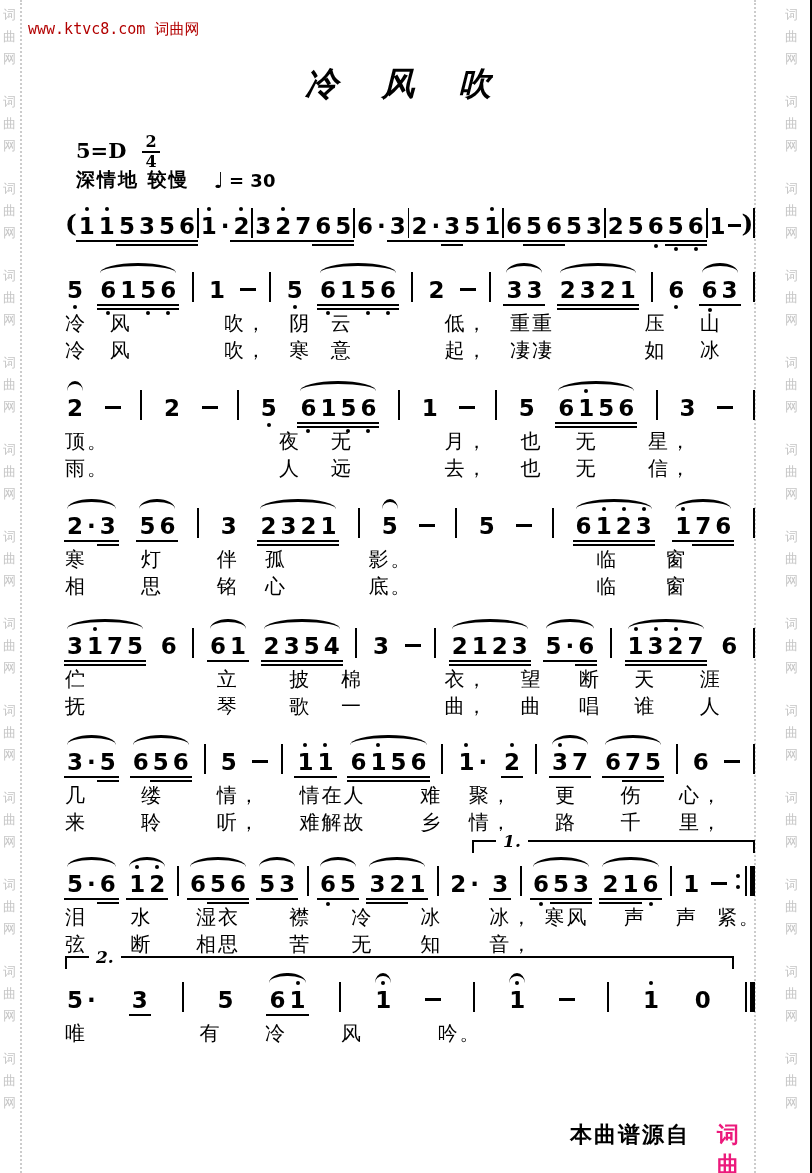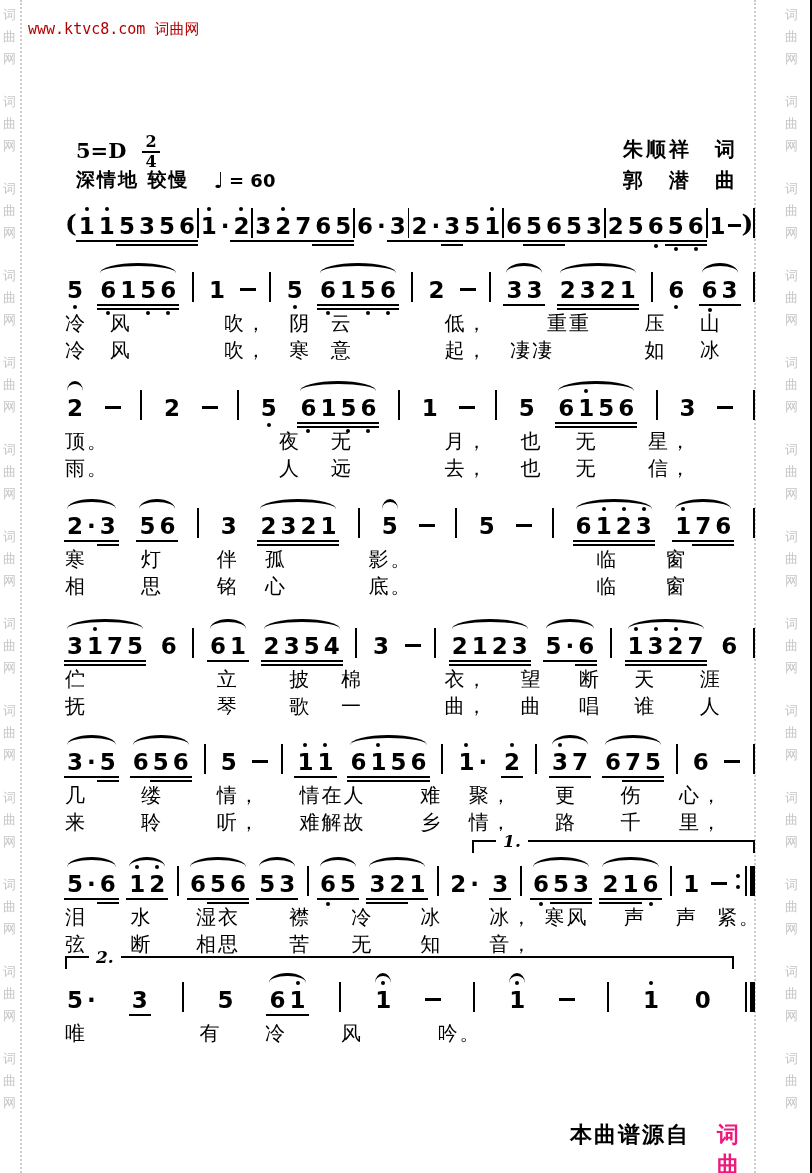--- a/index.html
+++ b/index.html
@@ -175,41 +175,38 @@
       <span class="wmgap"></span>
       <span>词</span>
       <span>曲</span>
       <span>网</span>
       <span class="wmgap"></span>
     </div>
   <div class="edge"></div>
 
   <a class="site-link" href="#">www.ktvc8.com 词曲网</a>
 
+  <div class="title">冷 风 吹</div>
 
   <div class="keyrow">
     <span class="keysig">5=D</span>
     <span class="meter">
       <span class="mt">2</span>
       <span class="mb">4</span>
     </span>
   </div>
 
   <div class="exprrow">
     <span class="expr">深情地 较慢</span>
     <span class="tempo">
       <span class="ng">♩</span>
-      <span class="tv">= 60</span>
+      <span class="tv">= 30</span>
     </span>
   </div>
 
-  <div class="credits">
-    <div>朱顺祥　词</div>
-    <div>郭　潜　曲</div>
-  </div>
 
   <div class="score" id="score">
       <div class="line" style="top: 208px;">
         <div class="mrow">
           <span class="sym">(</span>
           <span class="grp">
             <span class="nc">
               <b class="dg">1</b>
               <i class="ul u1"></i>
               <i class="da"></i>
@@ -540,21 +537,21 @@
           </span>
           <span class="bline" style="width: 2px;"></span>
         </div>
         <div class="lrow" style="top: 38px;">
           <span class="syl" style="left: 0%;">冷</span>
           <span class="syl" style="left: 6.5%;">风</span>
           <span class="syl" style="left: 23%;">吹，</span>
           <span class="syl" style="left: 32.5%;">阴</span>
           <span class="syl" style="left: 38.5%;">云</span>
           <span class="syl" style="left: 55%;">低，</span>
-          <span class="syl" style="left: 64.5%; margin-left: 37px;">重重</span>
+          <span class="syl" style="left: 64.5%;">重重</span>
           <span class="syl" style="left: 84%;">压</span>
           <span class="syl" style="left: 92%;">山</span>
         </div>
         <div class="lrow" style="top: 65px;">
           <span class="syl" style="left: 0%;">冷</span>
           <span class="syl" style="left: 6.5%;">风</span>
           <span class="syl" style="left: 23%;">吹，</span>
           <span class="syl" style="left: 32.5%;">寒</span>
           <span class="syl" style="left: 38.5%;">意</span>
           <span class="syl" style="left: 55%;">起，</span>

